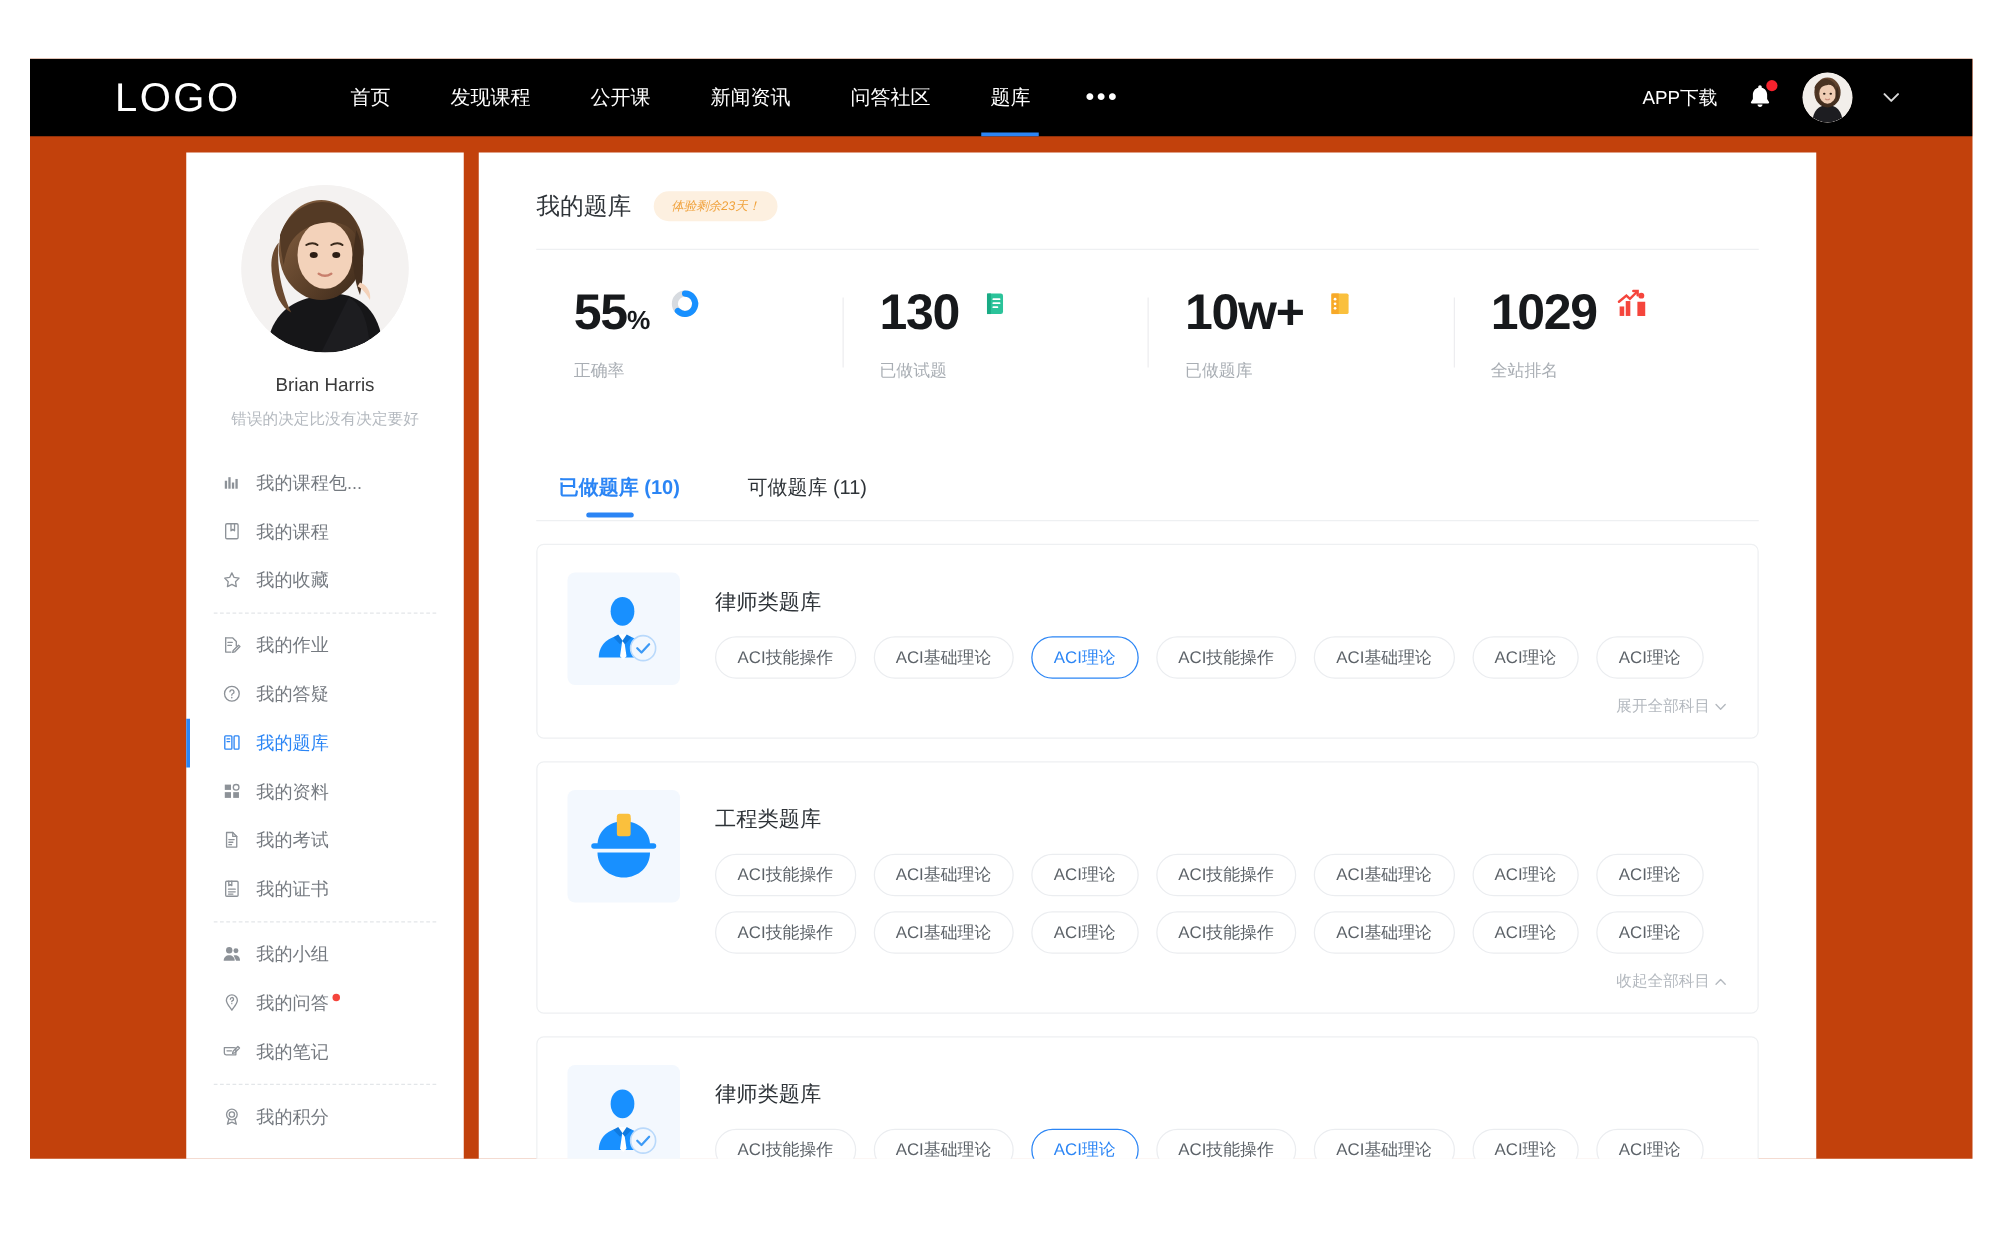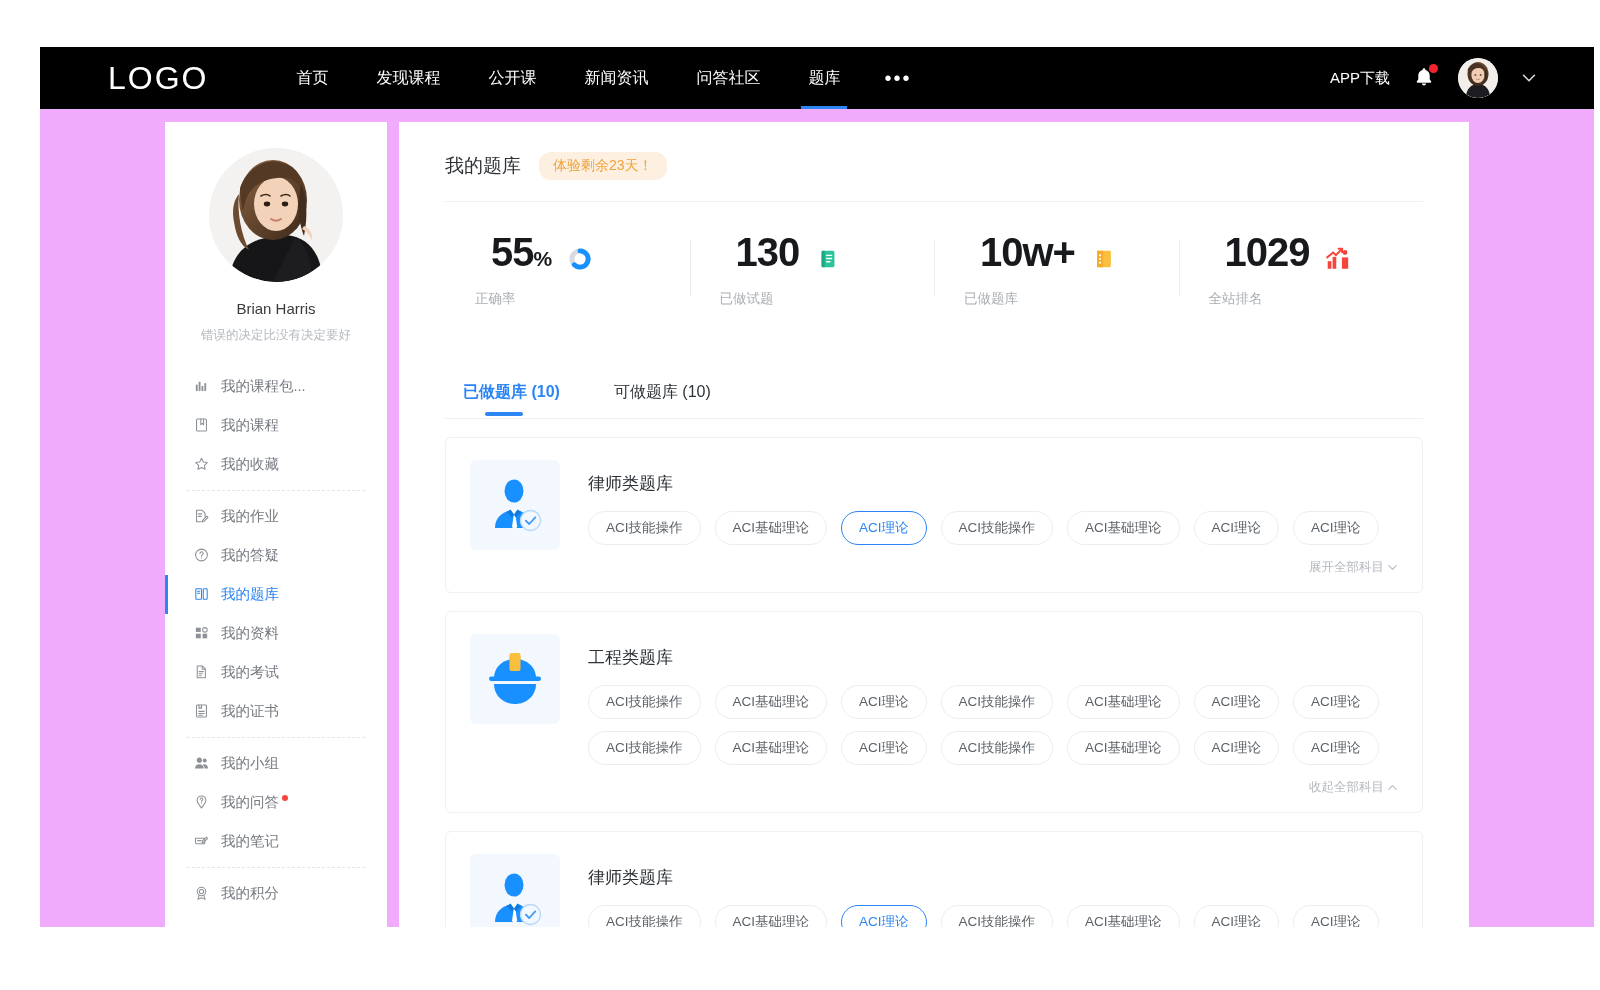--- a/index.html
+++ b/index.html
@@ -5,23 +5,23 @@
   * { box-sizing: border-box; margin: 0; padding: 0; }
   html, body {
     width: 1600px; height: 990px;
     background: #ffffff;
     font-family: "Liberation Sans", "DejaVu Sans", sans-serif;
     overflow: hidden;
   }
 
   .page {
     position: absolute;
-    left: 40px; top: 47px;
+    left: 24px; top: 47px;
     width: 1554px; height: 880px;
-    background: #f0abfc;
+    background: #c2410c;
     overflow: hidden;
   }
 
   
   .header {
     position: relative;
     height: 62px;
     background: #000000;
     display: flex;
     align-items: center;
@@ -163,42 +163,43 @@
     min-height: 800px;
   }
   .main-head {
     display: flex; align-items: center; gap: 18px;
     padding-bottom: 21px;
     border-bottom: 1px solid #eef0f2;
   }
   .main-title { font-size: 19px; color: #2e3338; }
   .trial-badge {
     background: #fdf0e0; color: #f0a23c;
-    font-size: 14px;
+    font-size: 10px;
     padding: 5px 14px; border-radius: 12px;
     white-space: nowrap;
+    font-style: italic;
   }
 
   
   .stats {
     display: flex;
     padding: 30px 0 26px 0;
   }
   .stat {
     flex: 1;
     position: relative;
     padding-left: 30px;
   }
   .stat + .stat::before {
     content: "";
     position: absolute; left: 0; top: 8px;
     width: 1px; height: 56px;
     background: #ededf0;
   }
-  .stat-top { display: flex; align-items: flex-end; gap: 16px; margin-left: 16px; }
+  .stat-top { display: flex; align-items: flex-start; gap: 16px; }
   .stat-num {
     font-size: 40px; font-weight: bold; color: #17191c;
     line-height: 1; letter-spacing: -1px;
   }
   .stat-num .suf { font-size: 21px; font-weight: bold; }
   .stat-ico { width: 26px; height: 26px; display:flex; align-items:center; justify-content:center;}
   .stat-label { font-size: 13.5px; color: #a9aeb4; margin-top: 18px; }
 
   
   .tabs { display: flex; gap: 54px; padding: 4px 0 0 18px; margin-top: 44px; }
@@ -559,21 +560,21 @@
                 </svg>
               </div>
             </div>
             <div class="stat-label">全站排名</div>
           </div>
         </div>
 
       <div>
         <div class="tabs" id="tabsHost">
             <div class="tab active">已做题库 (10)</div>
-            <div class="tab">可做题库 (10)</div>
+            <div class="tab">可做题库 (11)</div>
           </div>
         <div class="tabs-rule"></div>
       </div>
 
       <div class="cards" id="cardsHost">
           <div class="card">
             <div class="card-thumb">
               <svg width="62" height="62" viewBox="0 0 62 62">
                 <ellipse cx="30" cy="17" rx="9.5" ry="11.5" fill="#1890ff"></ellipse>
                 <path d="M11 54c0-10.5 8-17.5 19-17.5s19 7 19 17.5z" fill="#1890ff"></path>

